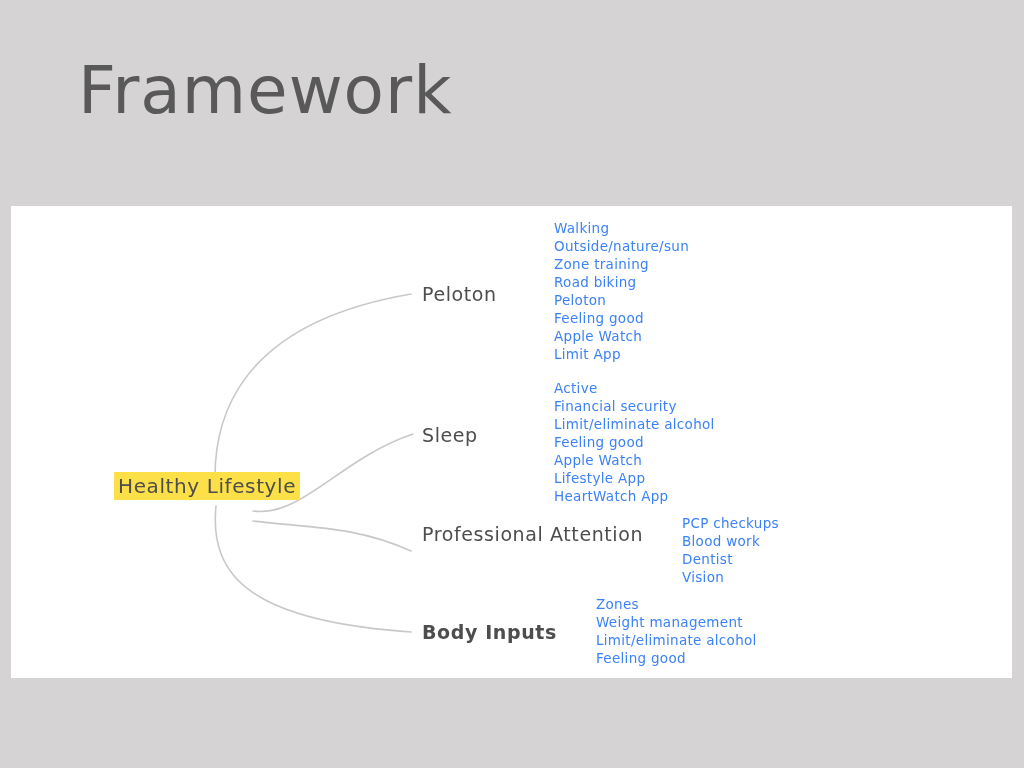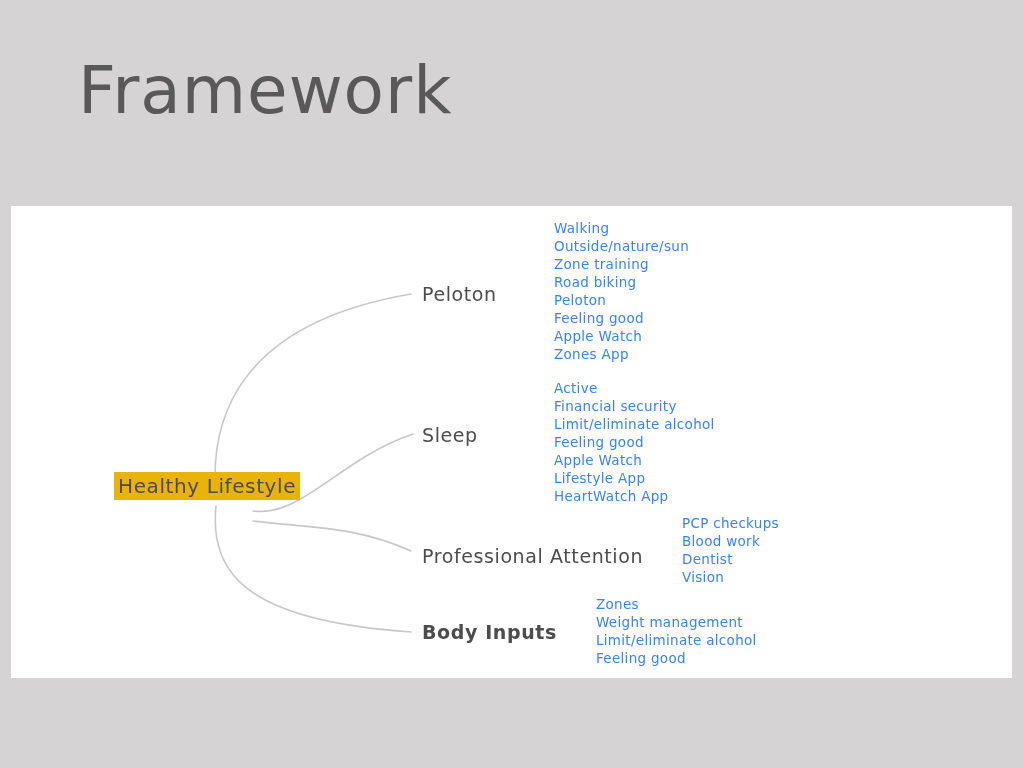--- a/index.html
+++ b/index.html
@@ -56,37 +56,37 @@
 
   
   #root-node {
     position: absolute;
     left: 103px;
     top: 266px;
     font-size: 20px;
     color: #4d4d4d;
     letter-spacing: 0.6px;
     white-space: nowrap;
-    background: #eab308;
+    background: #fde047;
     padding: 2px 4px;
   }
 
   
   .branch-label {
     position: absolute;
     font-size: 19px;
     color: #4d4d4d;
     letter-spacing: 0.6px;
     white-space: nowrap;
     background: #ffffff;
     padding: 1px 3px;
   }
   .branch-label.b0 { left: 408px; top: 76px; }
   .branch-label.b1 { left: 408px; top: 217px; }
-  .branch-label.b2 { left: 408px; top: 338px; }
+  .branch-label.b2 { left: 408px; top: 316px; }
   .branch-label.b3 { left: 408px; top: 414px; font-weight: bold; }
 
   
   .detail-list {
     position: absolute;
     font-size: 13.5px;
     color: #3b82f6;
     letter-spacing: 0.3px;
     line-height: 18px;
     white-space: nowrap;
@@ -121,21 +121,21 @@
 
     <div class="branch-label b0">Peloton</div>
     <div class="detail-list d0">
       <span class="detail-item">Walking</span>
       <span class="detail-item">Outside/nature/sun</span>
       <span class="detail-item">Zone training</span>
       <span class="detail-item">Road biking</span>
       <span class="detail-item">Peloton</span>
       <span class="detail-item">Feeling good</span>
       <span class="detail-item">Apple Watch</span>
-      <span class="detail-item">Zones App</span>
+      <span class="detail-item">Limit App</span>
     </div>
 
     <div class="branch-label b1">Sleep</div>
     <div class="detail-list d1">
       <span class="detail-item">Active</span>
       <span class="detail-item">Financial security</span>
       <span class="detail-item">Limit/eliminate alcohol</span>
       <span class="detail-item">Feeling good</span>
       <span class="detail-item">Apple Watch</span>
       <span class="detail-item">Lifestyle App</span>

